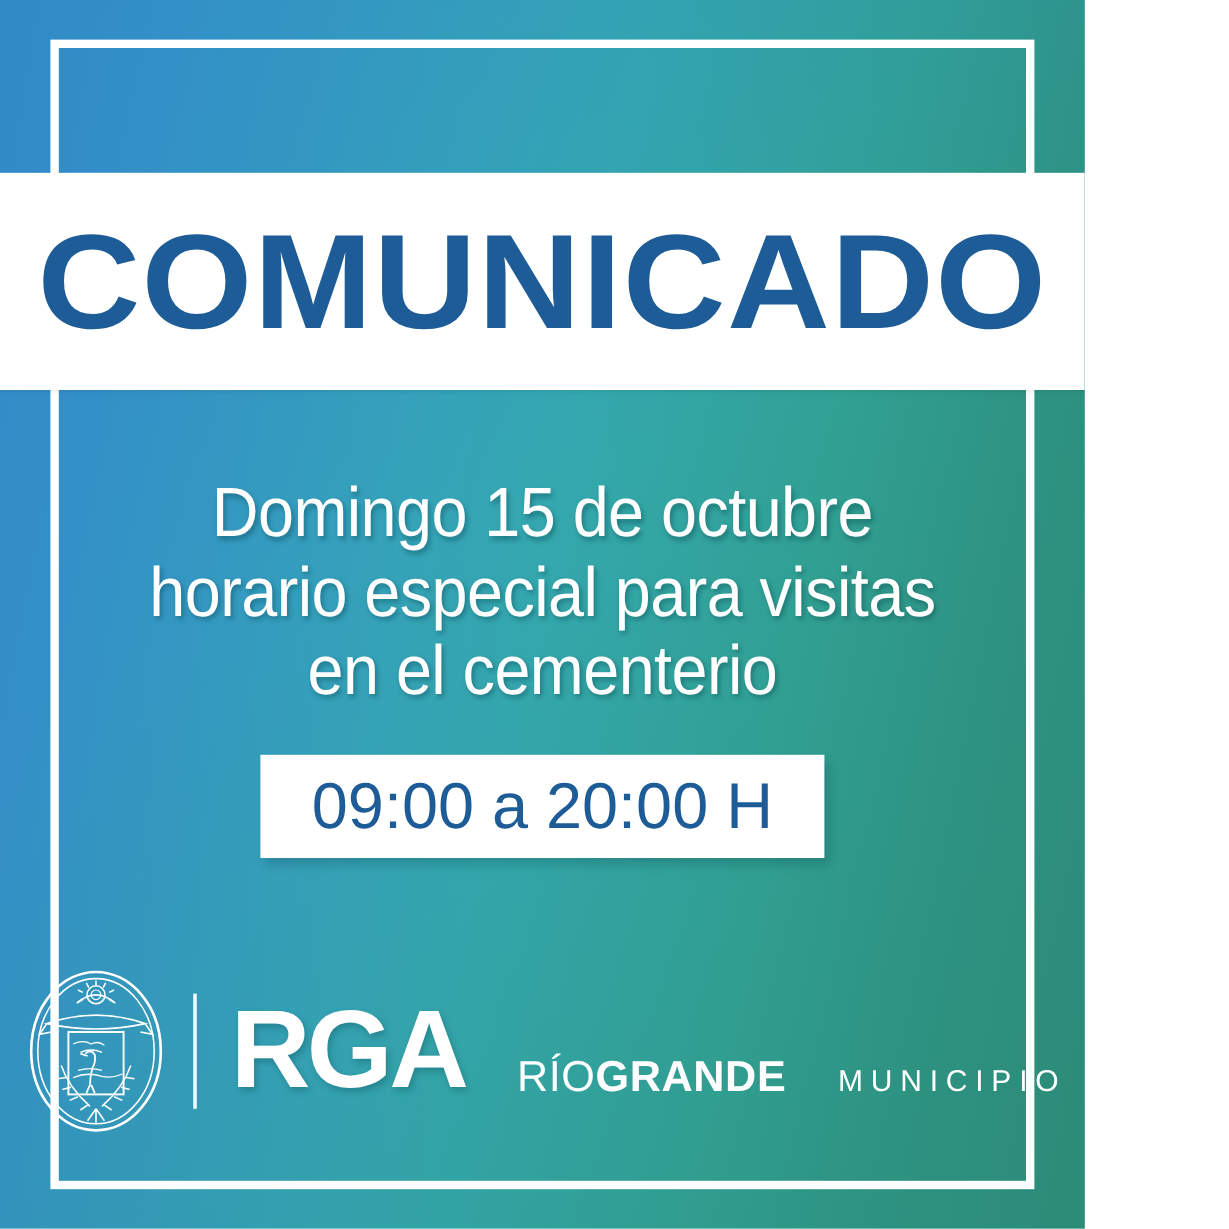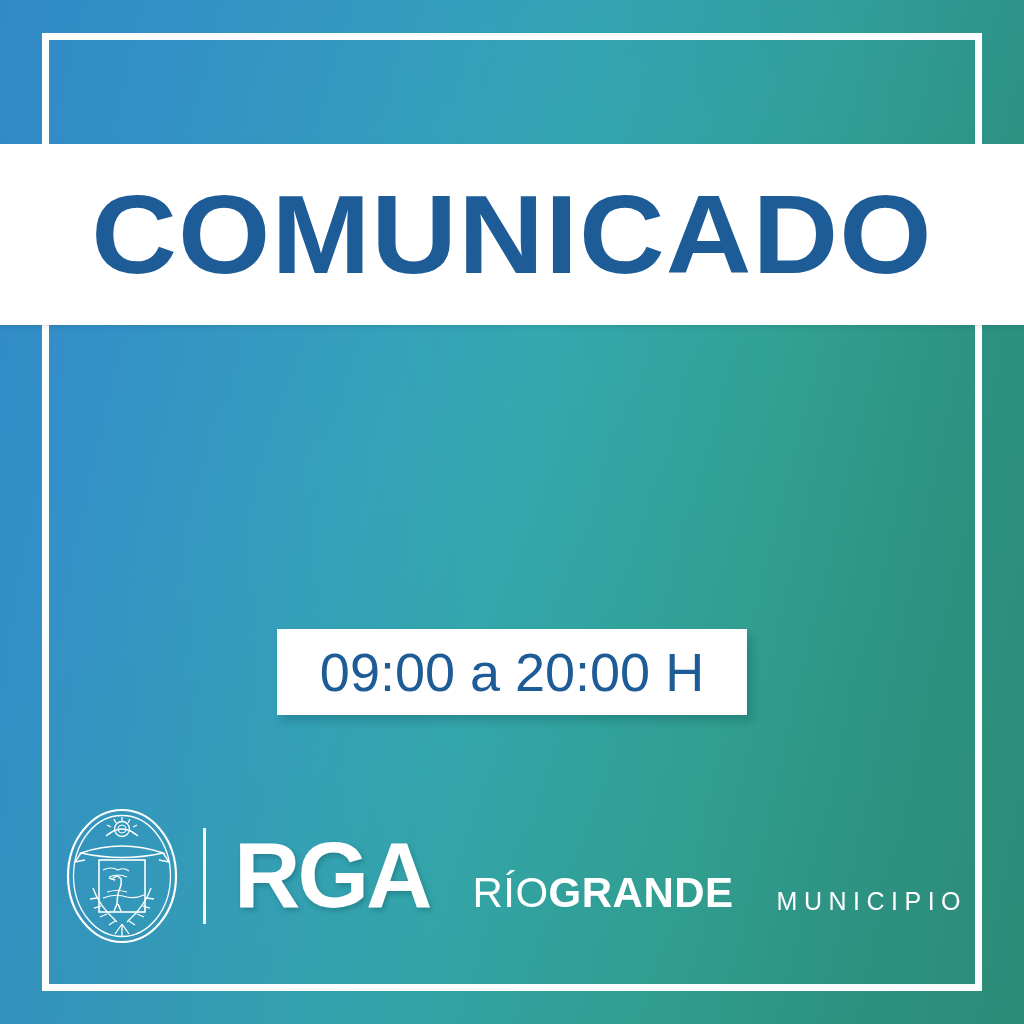--- a/index.html
+++ b/index.html
@@ -2,25 +2,26 @@
 <html><head>
 <meta charset="utf-8">
 <style>
   html, body {
     margin: 0;
     padding: 0;
     background: #ffffff;
   }
   #poster {
     position: relative;
-    width: 1024px;
+    width: 860px;
     height: 1024px;
     overflow: hidden;
     font-family: "Liberation Sans", sans-serif;
     background: linear-gradient(100deg, #3289c6 0%, #3490c8 12%, #35a3b9 38%, #34a8ae 50%, #31a194 70%, #2e9383 85%, #2c8b77 100%);
+    padding-left: 44px;
   }
   
   #poster .tint {
     position: absolute;
     inset: 0;
     background: linear-gradient(160deg, rgba(47,140,198,0.28) 0%, rgba(52,167,181,0.0) 42%, rgba(44,139,119,0.22) 100%);
     pointer-events: none;
   }
   .frame {
     position: absolute;
@@ -114,21 +115,21 @@
   .rga {
     color: #ffffff;
     font-size: 92px;
     font-weight: 700;
     line-height: 0.86;
     letter-spacing: -3px;
     text-shadow: 2px 3px 5px rgba(0,60,70,0.28);
   }
   .riogrande {
     color: #ffffff;
-    font-size: 42px;
+    font-size: 36px;
     line-height: 1.05;
     letter-spacing: 0.5px;
     margin-top: 2px;
     white-space: nowrap;
   }
   .riogrande .rio { font-weight: 400; }
   .riogrande .grande { font-weight: 700; }
   .municipio {
     color: #ffffff;
     font-size: 25px;
@@ -145,20 +146,25 @@
 <div id="poster">
 
   <div class="tint"></div>
 
   <div class="frame"></div>
 
   <div class="title-band">
     <div class="title-text">COMUNICADO</div>
   </div>
 
+  <div class="body-block">
+    <div class="body-line">Domingo 15 de octubre</div>
+    <div class="body-line">horario especial para visitas</div>
+    <div class="body-line">en el cementerio</div>
+  </div>
 
   <div class="time-badge">
     <div class="time-text">09:00 a 20:00 H</div>
   </div>
 
   <div class="logo-row">
 
     <svg class="crest" viewBox="0 0 118 140">
       <g fill="none" stroke="#ffffff" stroke-width="2.2">
         <ellipse cx="59" cy="70" rx="54" ry="66"></ellipse>

